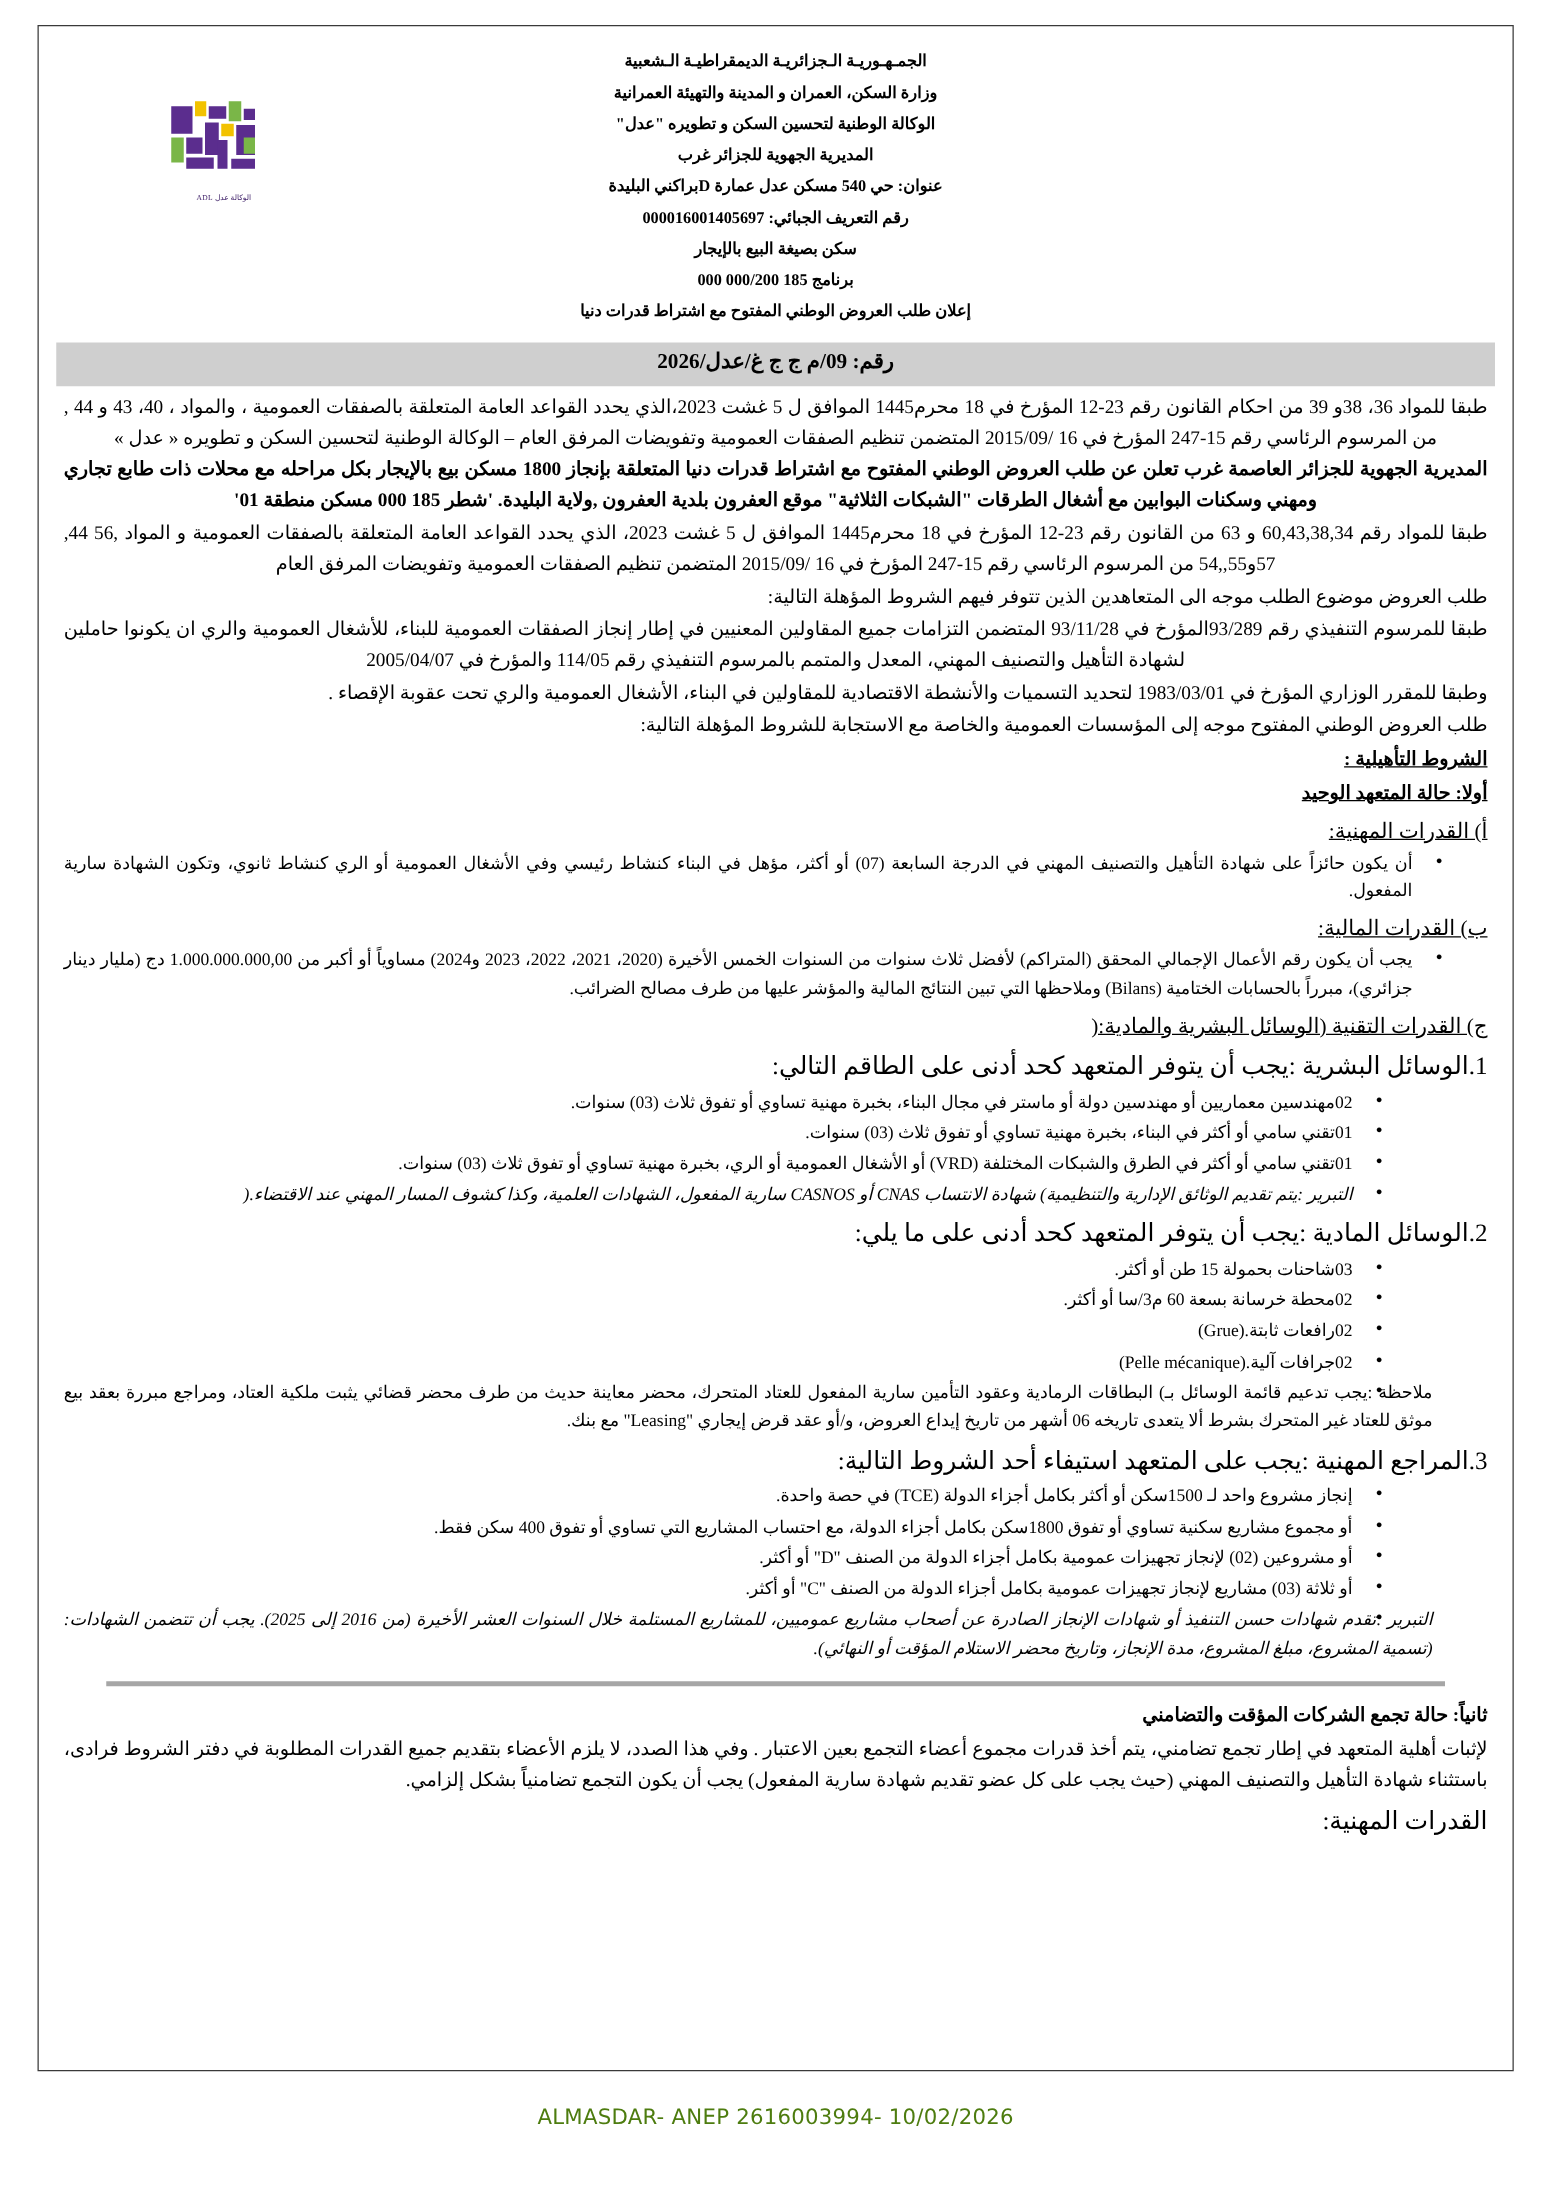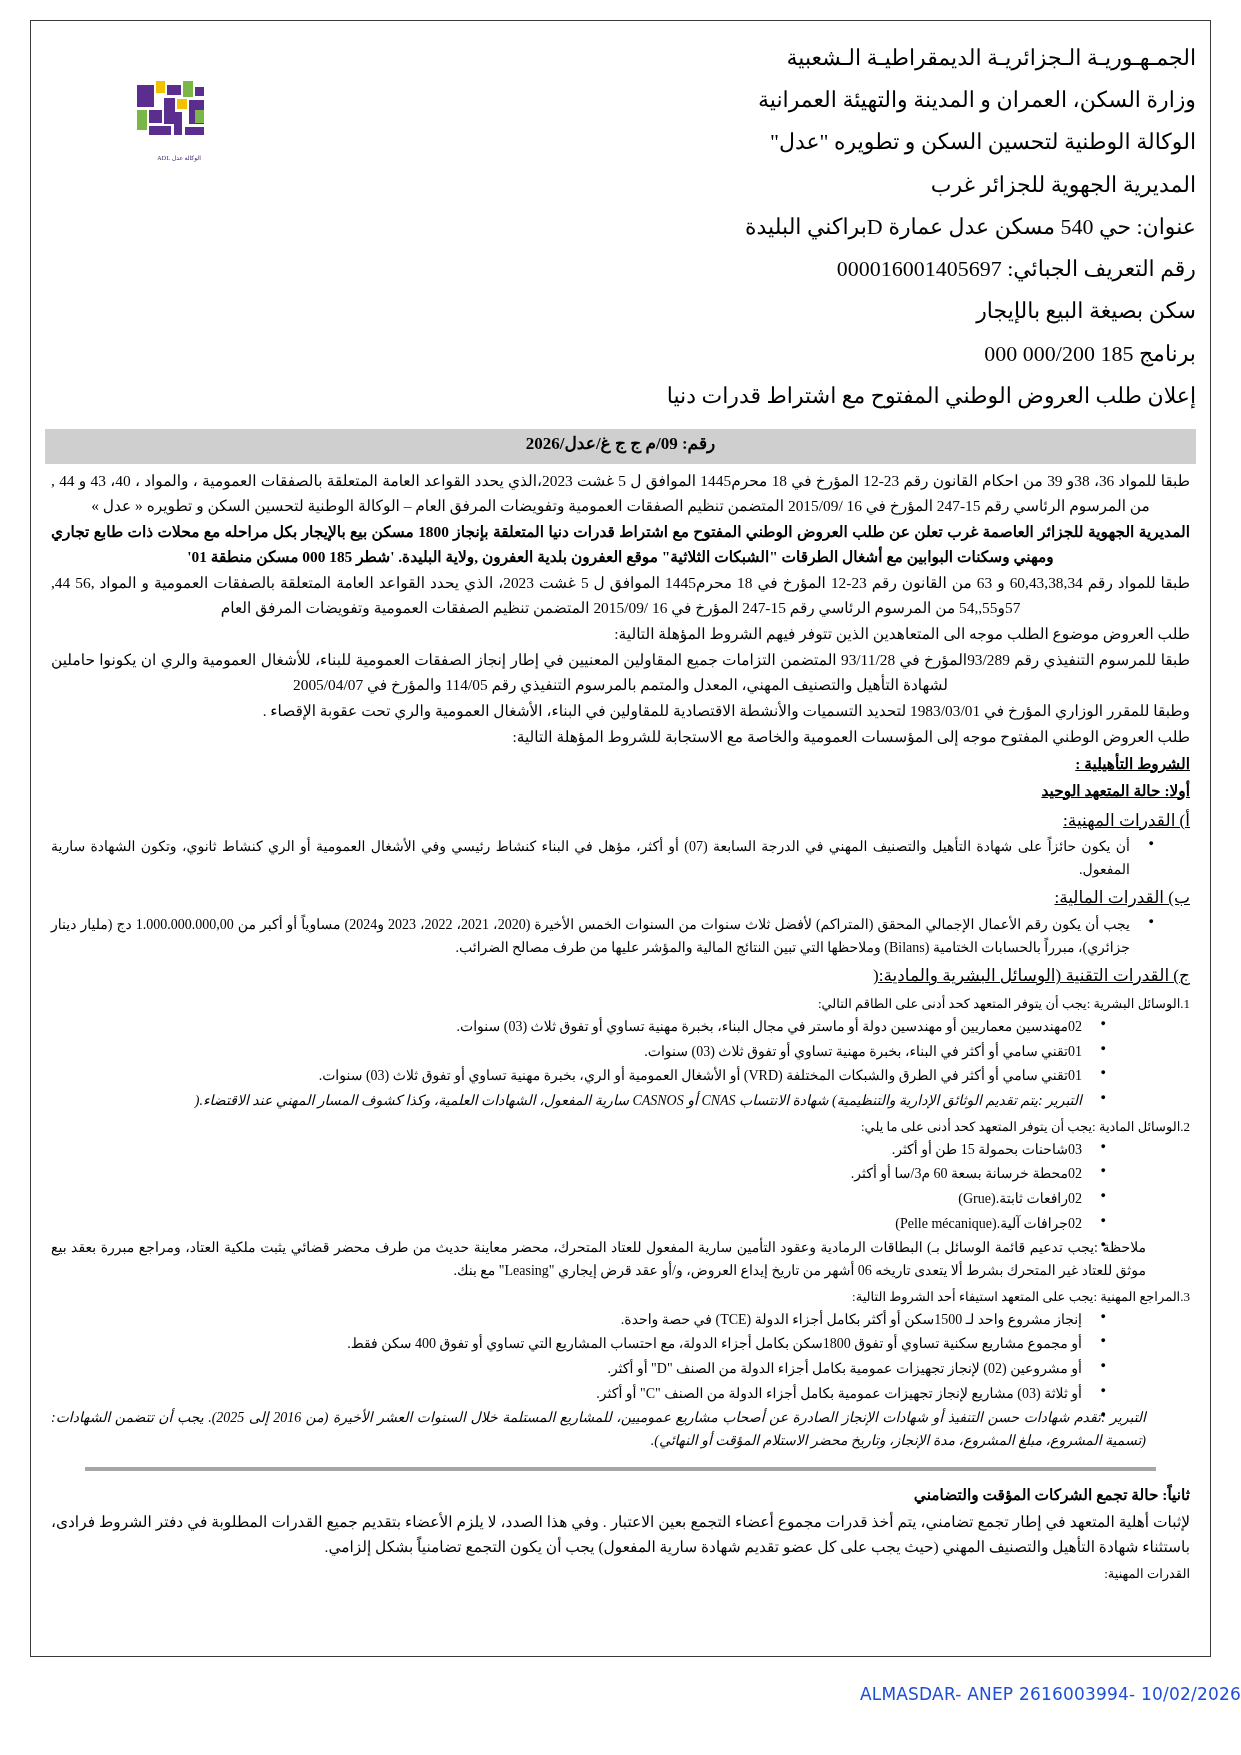--- a/index.html
+++ b/index.html
@@ -33,26 +33,25 @@
     padding: 10px 14px 0 14px;
   }
 
   
   .header-block {
     position: relative;
     text-align: center;
     padding-top: 6px;
   }
   .header-line {
-    font-weight: normal;
-    font-size: 22px;
+    font-weight: bold;
+    font-size: 13px;
     line-height: 1.92;
     letter-spacing: .2px;
     white-space: nowrap;
-    text-align: right;
   }
 
   
   .logo-wrap {
     position: absolute;
     top: 48px;
     left: 88px;
     width: 92px;
     height: 92px;
   }
@@ -104,21 +103,21 @@
 
   .sub-label {
     text-align: right;
     text-decoration: underline;
     margin: 3px 0 2px 0;
     font-size: 17px;
   }
   .plain-right {
     text-align: right;
     margin: 3px 0 2px 0;
-    font-size: 13px;
+    font-size: 20px;
   }
 
   
   ul.bullets {
     list-style: none;
     margin: 0 0 2px 0;
     padding: 0;
   }
   ul.bullets > li {
     position: relative;
@@ -148,24 +147,24 @@
     background: #a6a6a6;
     margin: 14px 34px 12px 34px;
   }
 
   
   .footer {
     position: absolute;
     left: 0;
     right: 0;
     top: 1684px;
-    text-align: right;
+    text-align: center;
     font-family: "DejaVu Sans", "Liberation Sans", sans-serif;
     font-size: 17px;
-    color: #1d4ed8;
+    color: #4d7c0f;
     direction: ltr;
     letter-spacing: .2px;
   }
 </style>
 </head>
 <body>
 
 <div class="page">
 
   <div class="doc-frame">

